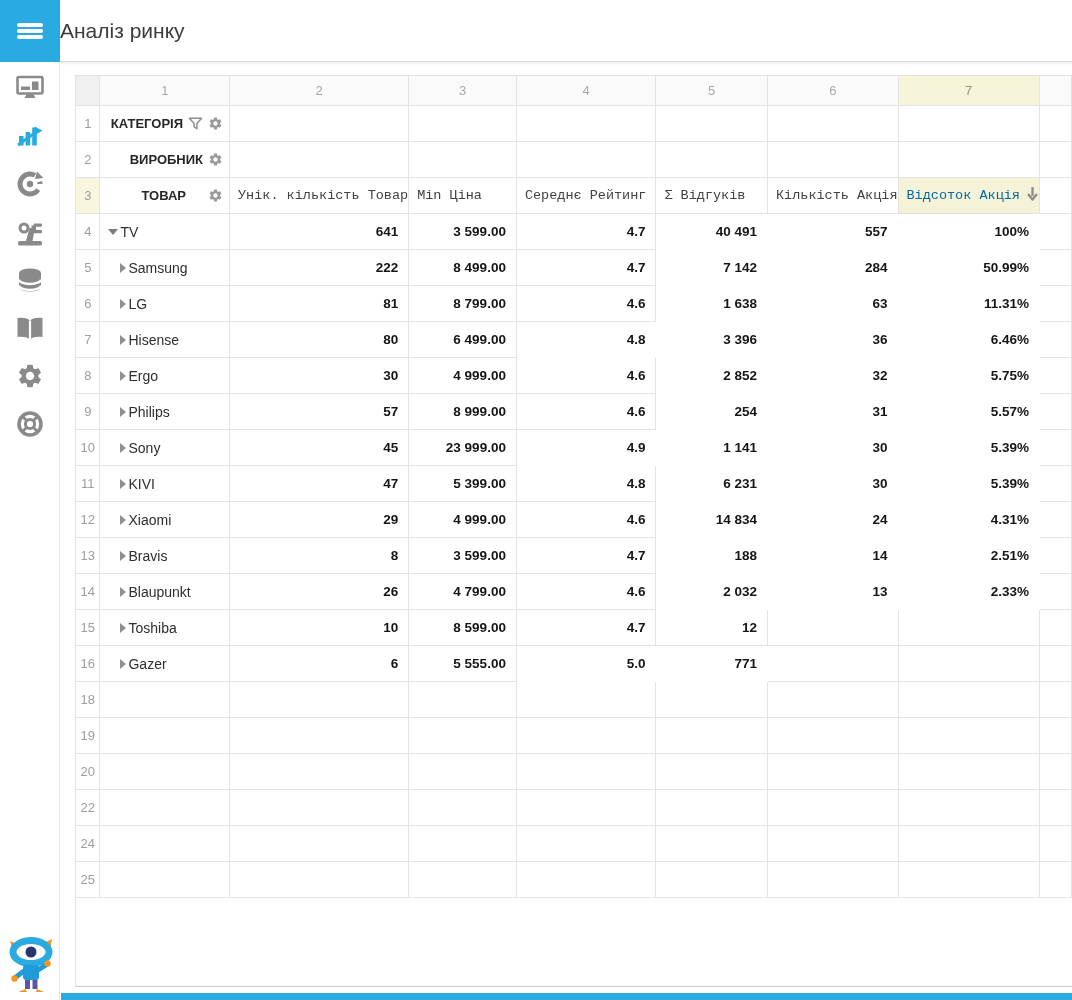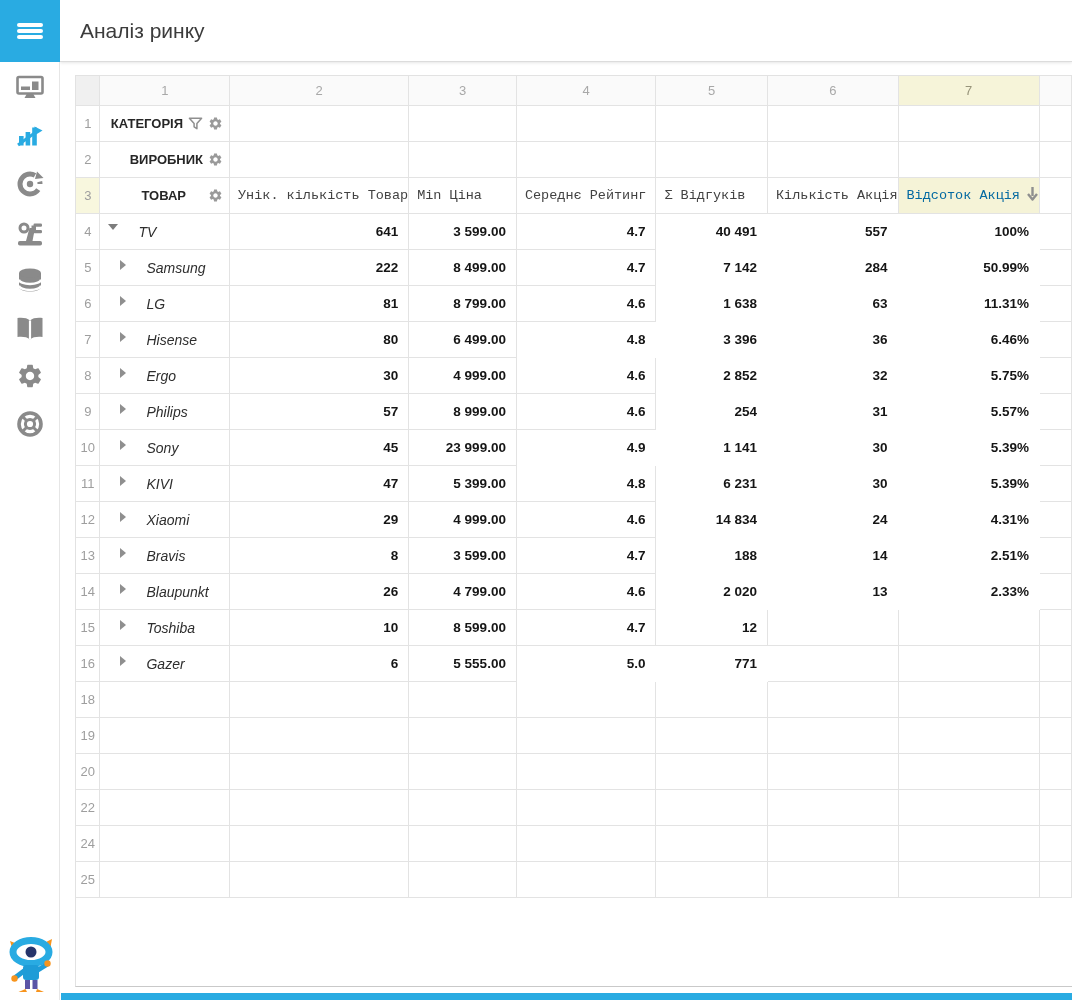--- a/index.html
+++ b/index.html
@@ -14,21 +14,21 @@
               flex-direction:column; align-items:center; justify-content:center; cursor:pointer; }
   .menu-btn i { display:block; width:26px; height:4px; background:#fff; border-radius:2px; margin:2.4px 0; }
   .nav { display:flex; flex-direction:column; align-items:center; padding-top:13px; }
   .nav-item { width:60px; height:30px; margin-bottom:18px; display:flex;
               align-items:center; justify-content:center; cursor:pointer; }
   .mascot { position:absolute; left:3px; bottom:8px; width:56px; height:60px; }
 
   
   .topbar { position:absolute; left:60px; top:0; width:1012px; height:62px; background:#fff;
             border-bottom:1px solid #dcdcdc; box-shadow:0 1px 3px rgba(0,0,0,.10);
-            display:flex; align-items:center; padding-left:20px; z-index:5; }
+            display:flex; align-items:center; z-index:5; }
   .title { font-size:21px; font-weight:400; color:#3c3c3c; }
 
   
   .grid-wrap { position:absolute; left:75px; top:75px; width:997px; height:912px;
                overflow:hidden; border-left:1px solid #e2e2e2; border-top:1px solid #e2e2e2;
                border-bottom:1px solid #c9c9c9; }
   table { border-collapse:separate; border-spacing:0; table-layout:fixed; }
   td { border-right:1px solid #e3e3e3; border-bottom:1px solid #e3e3e3;
        font-size:13px; overflow:hidden; white-space:nowrap; vertical-align:middle; }
 
@@ -44,21 +44,21 @@
   .pivot-inner { display:flex; align-items:center; justify-content:flex-end;
                  gap:5px; padding:0 6px 0 4px; font-weight:bold; font-size:13px; color:#262626; }
   .pivot-inner .sp { width:12px; }
   .icon-btn { display:flex; align-items:center; cursor:pointer; }
 
   td.measure-hdr { background:#f5f5f5; color:#424242; font-size:13.5px; padding-left:8px; cursor:pointer;font-family:Liberation Mono, monospace; }
   td.measure-hdr.hl-col { background:#f5f3d7; color:#0369a1; }
   .hdr-inner { display:flex; align-items:center; gap:6px; }
 
   td.label-cell { background:#f6f6f6; color:#2e2e2e; font-size:14px; cursor:pointer; }
-  .label-inner { display:flex; align-items:flex-start; gap:20px;font-style:italic; }
+  .label-inner { display:flex; align-items:center; gap:2px; }
   .tri-down { width:0; height:0; border-left:5px solid transparent; border-right:5px solid transparent;
               border-top:6px solid #7d7d7d; flex:none; }
   .tri-right { width:0; height:0; border-top:5px solid transparent; border-bottom:5px solid transparent;
                border-left:6px solid #8f8f8f; flex:none; }
 
   td.value-cell { text-align:right; padding-right:10px; font-weight:bold; color:#151515; font-size:13.5px; }
   td.bg-green { background:#b9dc8e; border-bottom-color:#fff; border-right-color:#fff; }
   td.bg-blue  { background:#7cd1f1; border-bottom-color:#fff; border-right-color:#fff; }
 
   .bottom-bar { position:absolute; left:61px; right:0; bottom:0; height:7px; background:#29abe2; }
@@ -447,21 +447,21 @@
             <td class="rownum">14</td>
             <td class="label-cell">
               <div class="label-inner" style="padding-left:20px">
                 <span class="tri-right"></span>
                 <span>Blaupunkt</span>
               </div>
             </td>
             <td class="value-cell">26</td>
             <td class="value-cell">4 799.00</td>
             <td class="value-cell">4.6</td>
-            <td class="value-cell bg-green">2 020</td>
+            <td class="value-cell bg-green">2 032</td>
             <td class="value-cell bg-blue">13</td>
             <td class="value-cell bg-blue">2.33%</td>
             <td></td>
           </tr>
           <tr class="grid-row">
             <td class="rownum">15</td>
             <td class="label-cell">
               <div class="label-inner" style="padding-left:20px">
                 <span class="tri-right"></span>
                 <span>Toshiba</span>

